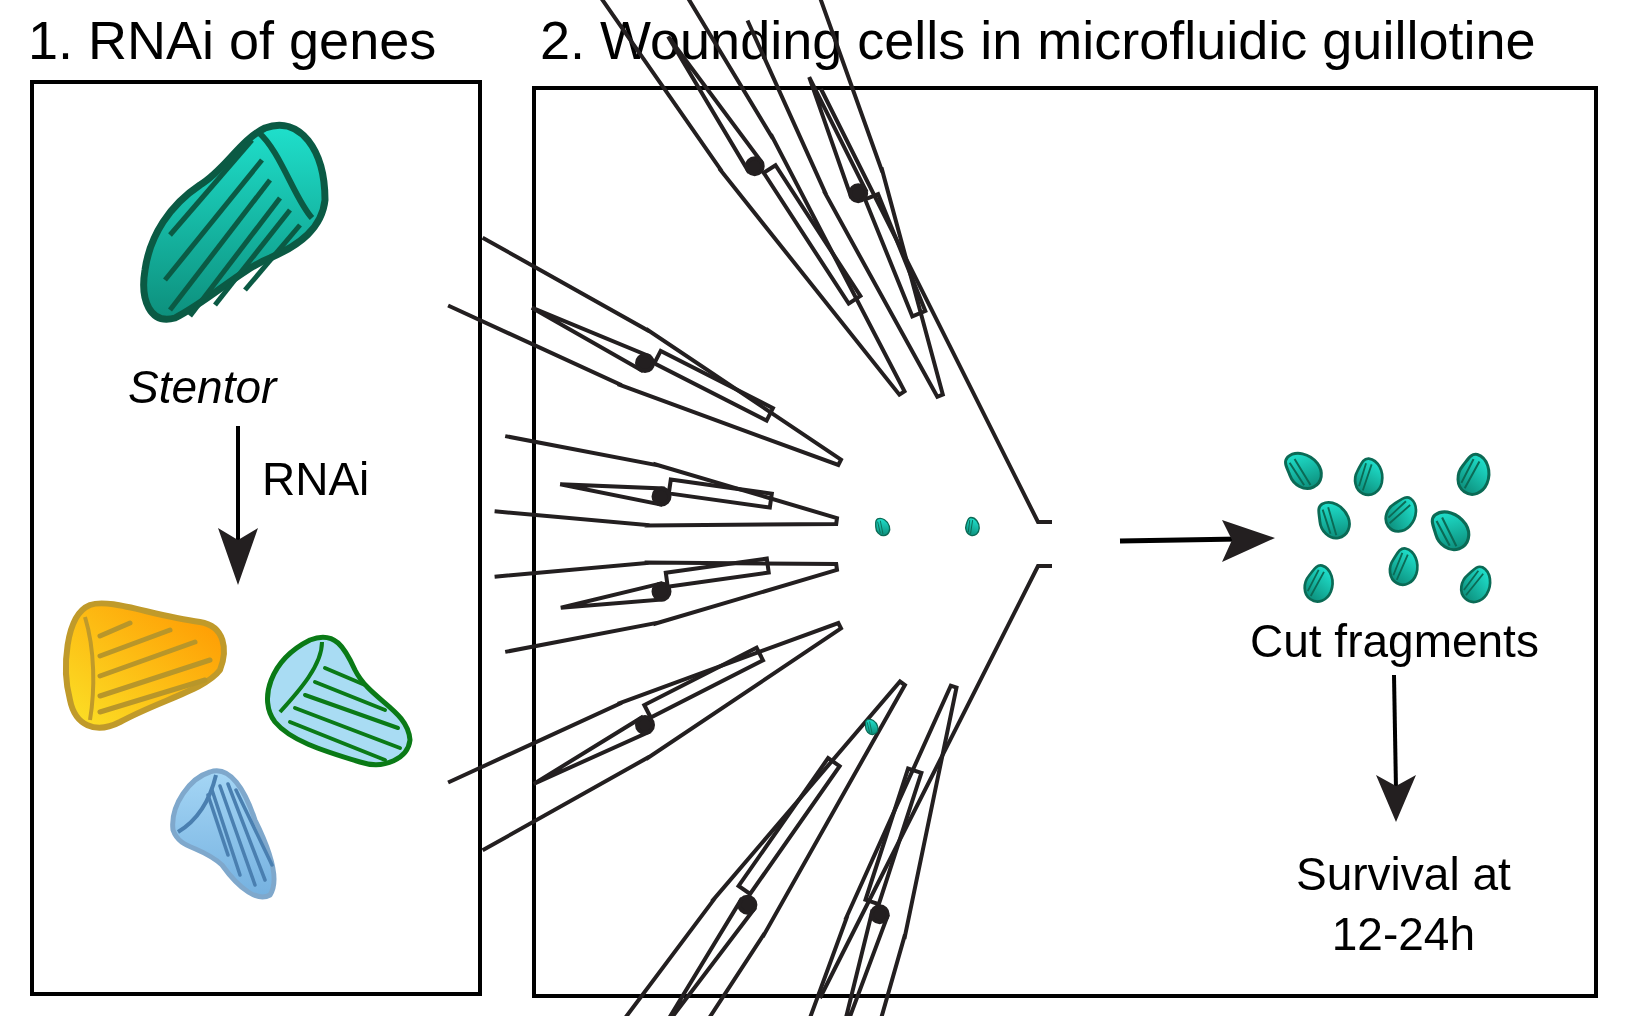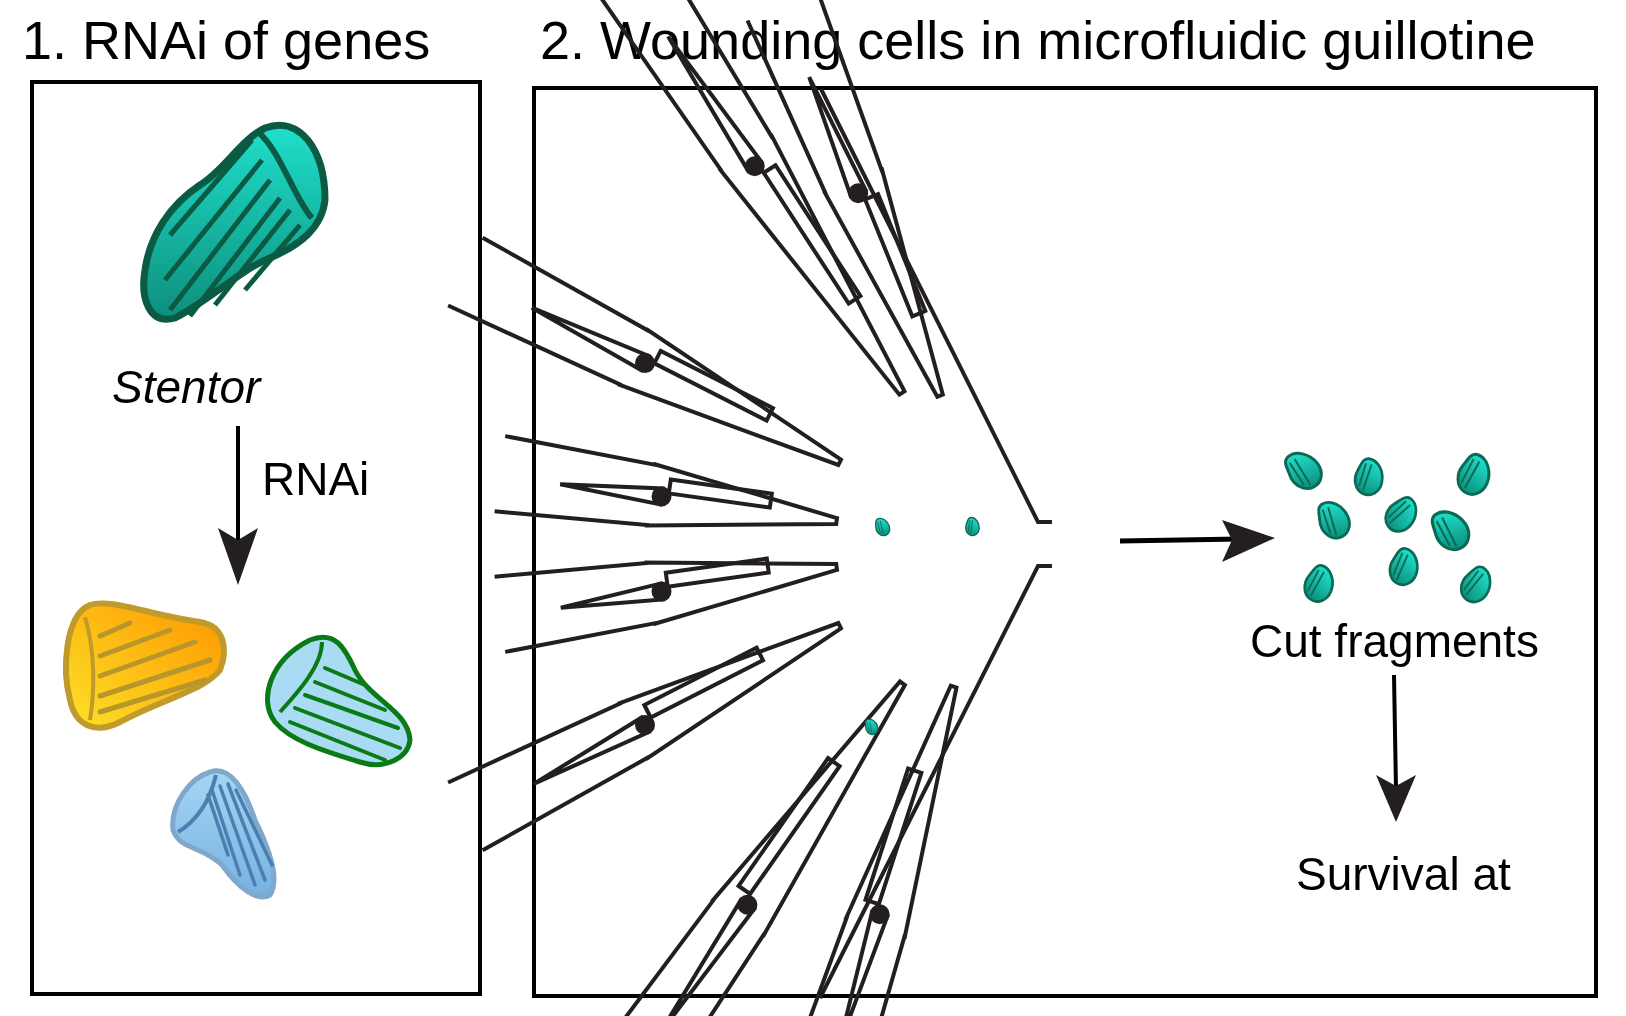--- a/index.html
+++ b/index.html
@@ -1,26 +1,26 @@
 <!DOCTYPE html>
 <html><head>
   <meta charset="utf-8">
   <style>
     html, body { margin: 0; padding: 0; background: #ffffff; }
     body { width: 1626px; height: 1016px; position: relative; overflow: hidden;
            font-family: "Liberation Sans", sans-serif; color: #000; }
     .title { position: absolute; top: 8px; font-size: 54px; line-height: 64px; white-space: nowrap; }
-    #title-1 { left: 22px; }
+    #title-1 { left: 28px; }
     #title-2 { left: 540px; }
     .panel { position: absolute; border: 4px solid #000; box-sizing: border-box; background: #fff; }
     #panel-1 { left: 30px; top: 80px; width: 452px; height: 916px; }
     #panel-2 { left: 532px; top: 86px; width: 1066px; height: 912px; }
     svg.layer { position: absolute; left: 0; top: 0; width: 1626px; height: 1016px; }
     .lbl { position: absolute; font-size: 46px; line-height: 54px; white-space: nowrap; }
-    #stentor-label { left: 112px; top: 360px; font-style: italic; text-align: right; }
+    #stentor-label { left: 128px; top: 360px; font-style: italic; text-align: right; }
     #rnai-label { left: 262px; top: 452px; text-align: center; }
     #fragments-label { left: 1250px; top: 614px; text-align: center; }
     #survival-label { left: 1296px; top: 828px; text-align: center; line-height: 60px; margin-top: 16px; }
   </style>
 </head>
 <body>
 
 <div id="title-1" class="title">1.  RNAi of genes</div>
 <div id="title-2" class="title">2. Wounding cells in microfluidic guillotine</div>
 
@@ -165,13 +165,14 @@
 
   <line x1="1394" y1="675" x2="1396" y2="790" stroke="#000" stroke-width="4"></line>
   <path d="M1376,775 L1396,822 L1416,775 L1396,786 Z" fill="#231f20"></path>
 </svg>
 
 <div id="stentor-label" class="lbl">Stentor</div>
 <div id="rnai-label" class="lbl">RNAi</div>
 <div id="fragments-label" class="lbl">Cut fragments</div>
 <div id="survival-label" class="lbl">
   <div>Survival at</div>
+  <div>12-24h</div>
 </div>
 
 </body></html>

